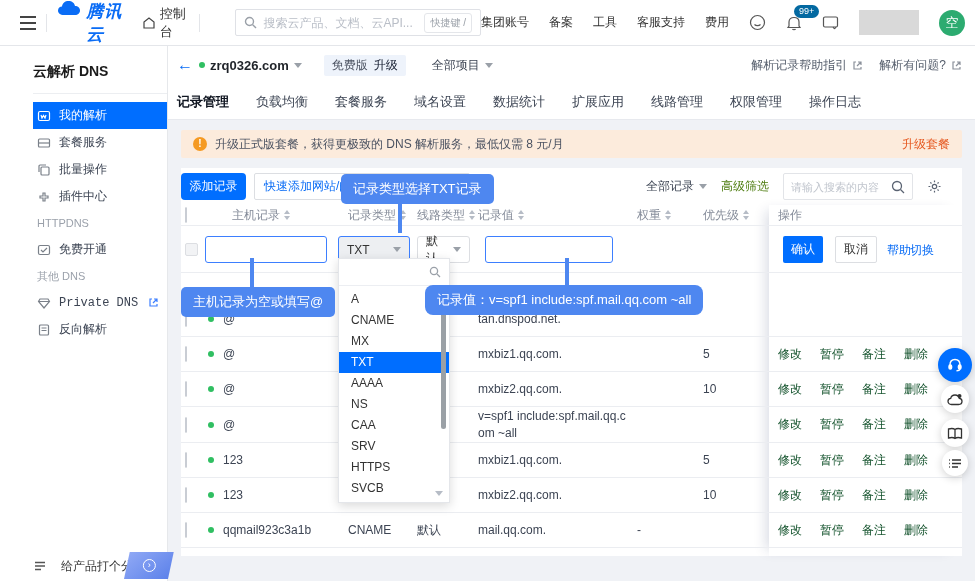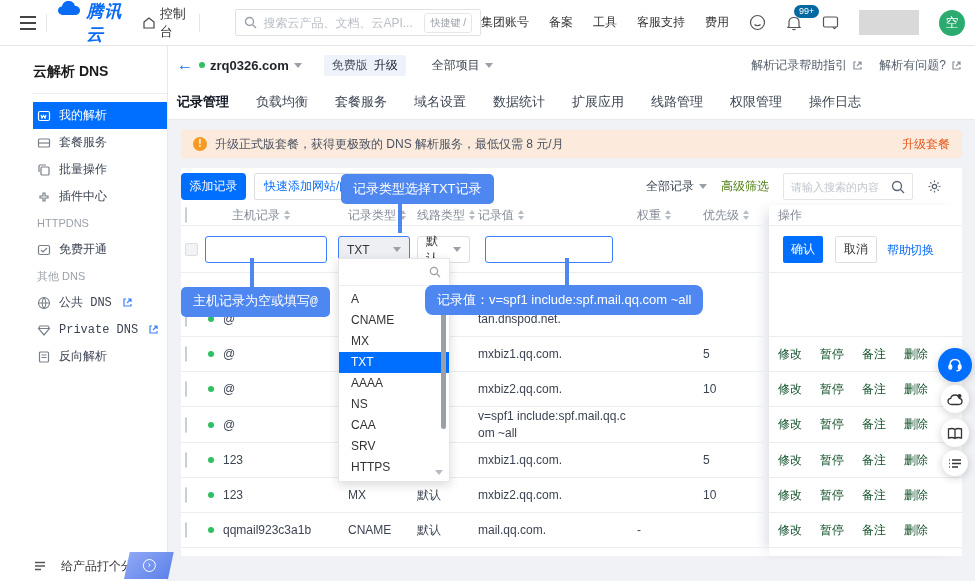--- a/index.html
+++ b/index.html
@@ -125,21 +125,21 @@
   .dd-list { position:relative; padding:3px 0; }
   .dd-opt { height:21px; line-height:21px; padding-left:12px; font-size:12px; color:#333; cursor:pointer; }
   .dd-opt.sel-opt { background:#006eff; color:#fff; }
   .dd-scroll { position:absolute; right:3px; top:3px; width:5px; height:140px; background:#9aa0a6; border-radius:3px; }
   .dd-more { position:absolute; right:6px; bottom:3px; }
   .dd-more .caret { margin:0; border-top-color:#b6bcc6; }
 
   
   .tip { position:absolute; background:#4e87f0; color:#fff; font-size:13px; height:30px; line-height:30px; padding:0 12px; border-radius:5px; white-space:nowrap; z-index:8; }
   .tip1 { left:121px; top:6px;margin-left:39px; }
-  .tip2 { left:0; top:119px;font-family:Liberation Mono, monospace; }
+  .tip2 { left:0; top:119px; }
   .tip3 { left:244px; top:117px; border-radius:8px; }
   .stem { position:absolute; width:4px; background:#4e87f0; z-index:8; }
   .stem1 { left:217px; top:35px; height:30px; }
   .stem2 { left:69px; top:90px; height:30px; }
   .stem3 { left:384px; top:90px; height:28px; }
 
   
   .float-btn { position:absolute; border-radius:50%; background:#fff; box-shadow:0 2px 8px rgba(0,0,0,.18); display:flex; align-items:center; justify-content:center; color:#333; cursor:pointer; z-index:30; }
   .fb-headset { left:938px; top:348px; width:34px; height:34px; background:#006eff; color:#fff; }
   .fb-cloud { left:941px; top:385px; width:28px; height:28px; }
@@ -263,34 +263,20 @@
         <svg width="14" height="14" viewBox="0 0 14 14" fill="none" stroke="currentColor" stroke-width="1.2">
             <rect x="1.5" y="2.5" width="11" height="9" rx="1.5"></rect>
             <path d="M4 7 L6 9 L10 5"></path>
           </svg>
       </span>
       <span>免费开通</span>
     </div>
 
     <div class="sb-section">其他 DNS</div>
 
-    <div class="sb-item">
-      <span class="sbicon">
-        <svg width="14" height="14" viewBox="0 0 14 14" fill="none" stroke="currentColor" stroke-width="1.1">
-            <circle cx="7" cy="7" r="5.5"></circle>
-            <path d="M1.5 7 H12.5 M7 1.5 C4.5 4 4.5 10 7 12.5 C9.5 10 9.5 4 7 1.5"></path>
-          </svg>
-      </span>
-      <span>公共 DNS</span>
-      <span class="ext-ic">
-        <svg width="11" height="11" viewBox="0 0 11 11" fill="none" stroke="currentColor" stroke-width="1.2">
-            <path d="M4 2 H2 V9 H9 V7 M6 2 H9 V5 M9 2 L5 6"></path>
-          </svg>
-      </span>
-    </div>
     <div class="sb-item">
       <span class="sbicon">
         <svg width="14" height="14" viewBox="0 0 14 14" fill="none" stroke="currentColor" stroke-width="1.2">
             <path d="M3 3 H11 L12.5 5.5 L7 12 L1.5 5.5 Z M1.5 5.5 H12.5"></path>
           </svg>
       </span>
       <span>Private DNS</span>
       <span class="ext-ic">
         <svg width="11" height="11" viewBox="0 0 11 11" fill="none" stroke="currentColor" stroke-width="1.2">
             <path d="M4 2 H2 V9 H9 V7 M6 2 H9 V5 M9 2 L5 6"></path>
@@ -618,20 +604,21 @@
         <div class="dd-list">
           <div class="dd-opt">A</div>
           <div class="dd-opt">CNAME</div>
           <div class="dd-opt">MX</div>
           <div class="dd-opt sel-opt">TXT</div>
           <div class="dd-opt">AAAA</div>
           <div class="dd-opt">NS</div>
           <div class="dd-opt">CAA</div>
           <div class="dd-opt">SRV</div>
           <div class="dd-opt">HTTPS</div>
+          <div class="dd-opt">SVCB</div>
           <span class="dd-scroll"></span>
           <span class="dd-more"><span class="caret"></span></span>
         </div>
       </div>
 
       <div class="stem stem1"></div>
       <div class="tip tip1">记录类型选择TXT记录</div>
       <div class="stem stem2"></div>
       <div class="tip tip2">主机记录为空或填写@</div>
       <div class="stem stem3"></div>

